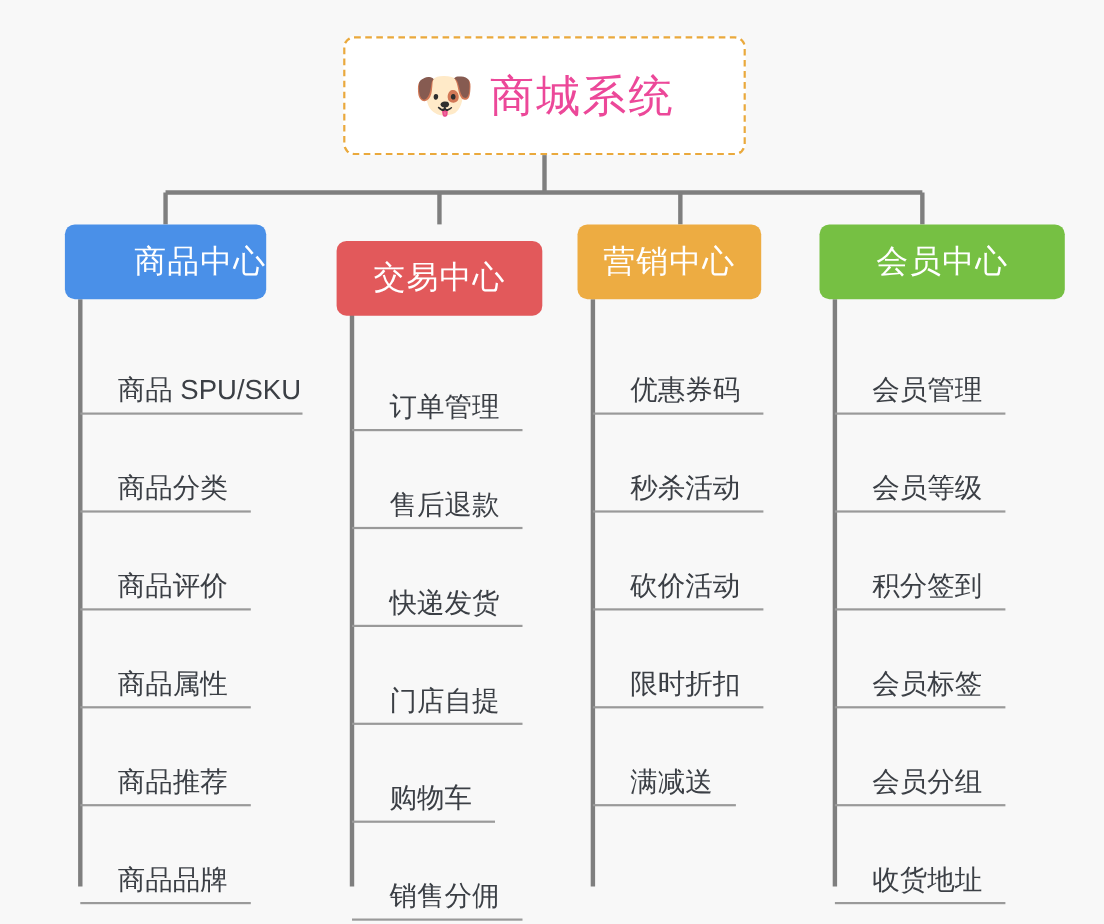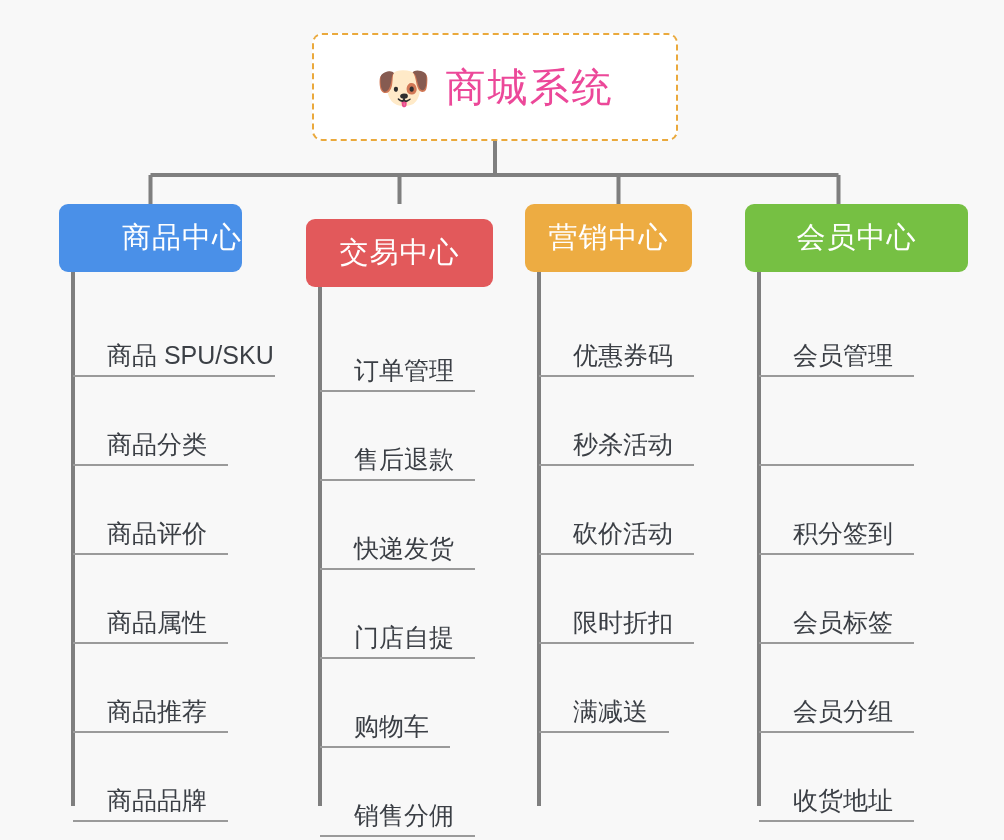--- a/index.html
+++ b/index.html
@@ -228,20 +228,21 @@
         <div class="col-header" style="width: 223px; background: rgb(118, 192, 67);">
           <span>会员中心</span>
         </div>
         <div class="leaf-list" style="margin-left: 14px;">
           <div class="leaf-item">
             <span class="leaf-underline" style="width: 155px;"></span>
             <span class="leaf-text">会员管理</span>
           </div>
           <div class="leaf-item">
             <span class="leaf-underline" style="width: 155px;"></span>
+            <span class="leaf-text">会员等级</span>
           </div>
           <div class="leaf-item">
             <span class="leaf-underline" style="width: 155px;"></span>
             <span class="leaf-text">积分签到</span>
           </div>
           <div class="leaf-item">
             <span class="leaf-underline" style="width: 155px;"></span>
             <span class="leaf-text">会员标签</span>
           </div>
           <div class="leaf-item">

